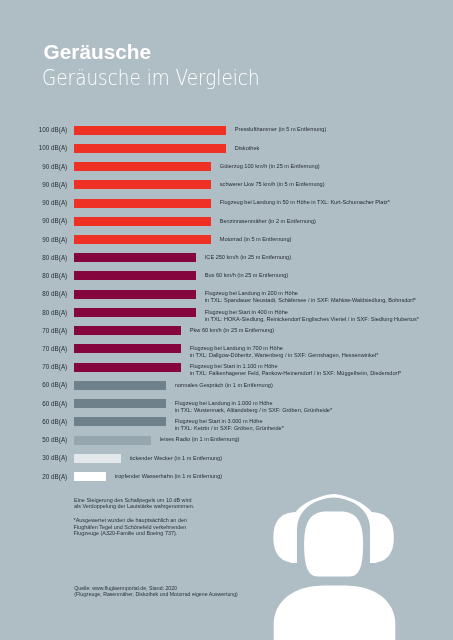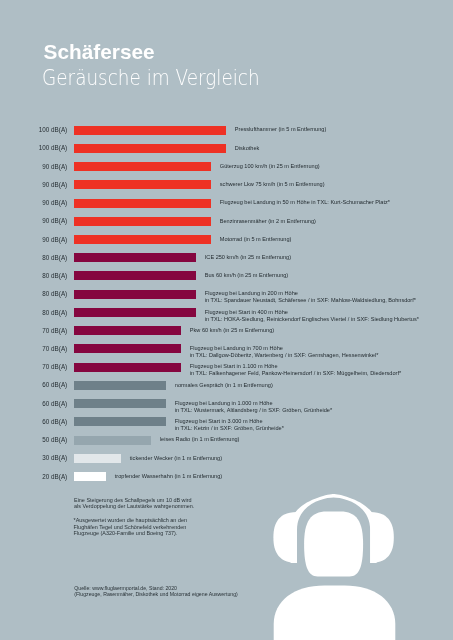--- a/index.html
+++ b/index.html
@@ -58,21 +58,21 @@
   <svg id="figure" viewBox="0 0 453 640" aria-hidden="true">
     <g fill="#FFFFFF">
       <path d="M324.5 585.4 C294.02 585.4 273.7 600.84 273.7 624 L273.7 645 L395.3 645 L395.3 624 C395.3 600.84 374.98 585.4 344.5 585.4 Z"></path>
       <path d="M290.6 563 L290.6 526 C290.6 502 327.6 493.9 333.6 493.9 C339.6 493.9 376.6 502 376.6 526 L376.6 563 L370.2 563 L370.2 530 C370.2 504 343.6 497.5 333.6 497.5 C323.6 497.5 297 504 297 530 L297 563 Z"></path>
       <path d="M297 512 C275.76 512 273.4 527.3 273.4 537.5 C273.4 547.7 275.76 563 297 563 Z"></path>
       <path d="M370.2 512 C391.44 512 393.8 527.3 393.8 537.5 C393.8 547.7 391.44 563 370.2 563 Z"></path>
       <path d="M326.6 511.6 C310.85 511.6 304.1 521.34 304.1 544.05 C304.1 566.76 308.15 576.5 317.6 576.5 L349.6 576.5 C359.05 576.5 363.1 566.76 363.1 544.05 C363.1 521.34 356.35 511.6 340.6 511.6 Z"></path>
     </g>
   </svg>
 
-  <div class="title">Schäfersee</div>
+  <div class="title">Geräusche</div>
   <div class="subtitle">Geräusche im Vergleich</div>
 
   <div id="chart">
       <div class="row" style="top: 125.6px;">
         <div class="db" style="top: 1.6px;">100 dB(A)</div>
         <div class="bar" style="left: 74.2px; width: 152px; top: 0px; background: rgb(238, 49, 36);"></div>
         <div class="lbl" style="left: 234.8px; top: 0.9px;">
           <div>Presslufthammer (in 5 m Entfernung)</div>
         </div>
       </div>

